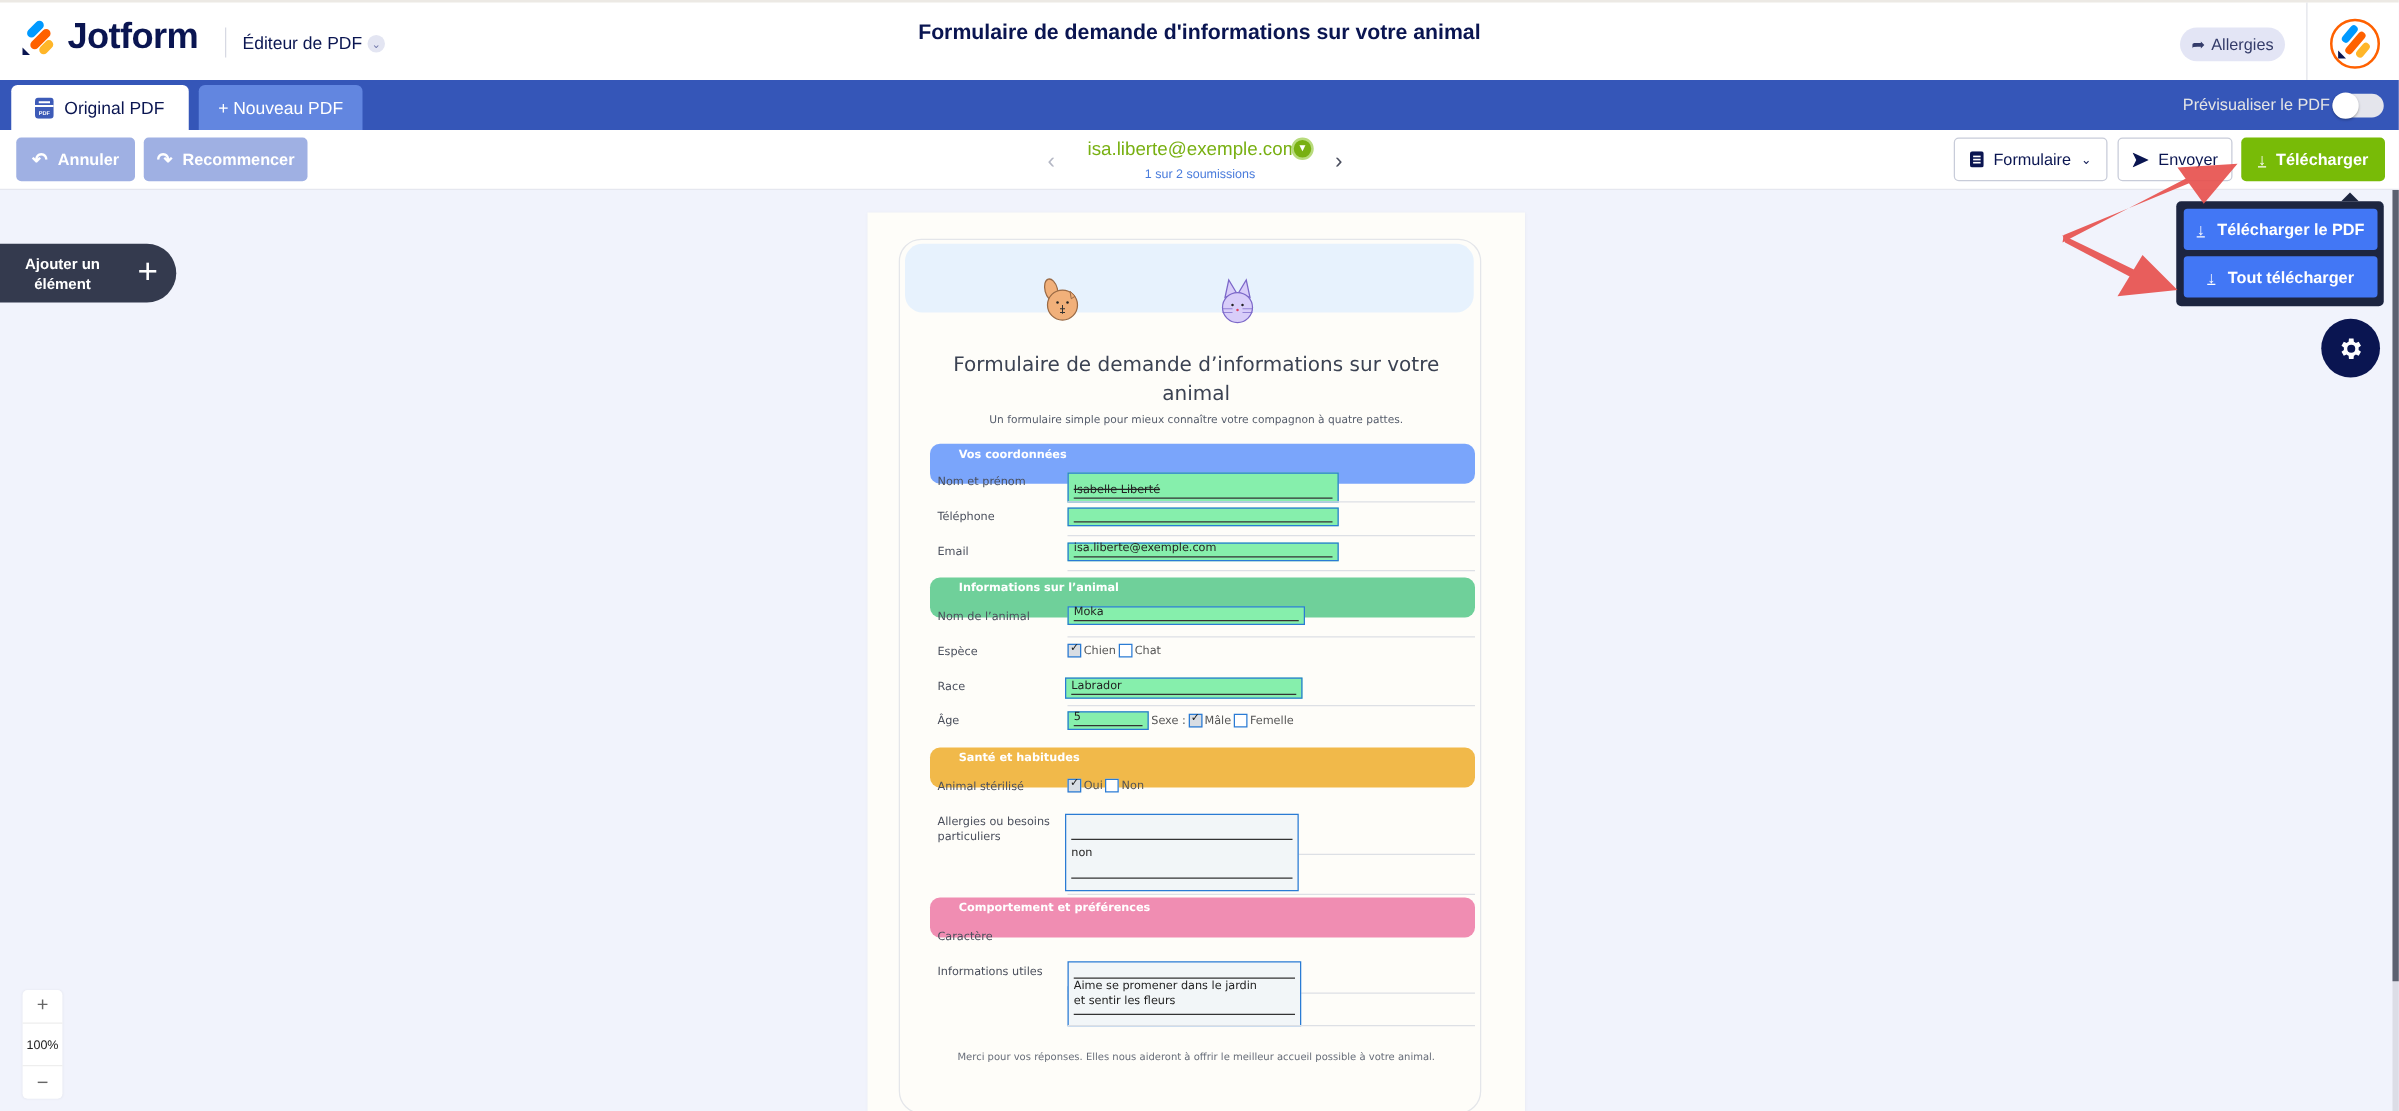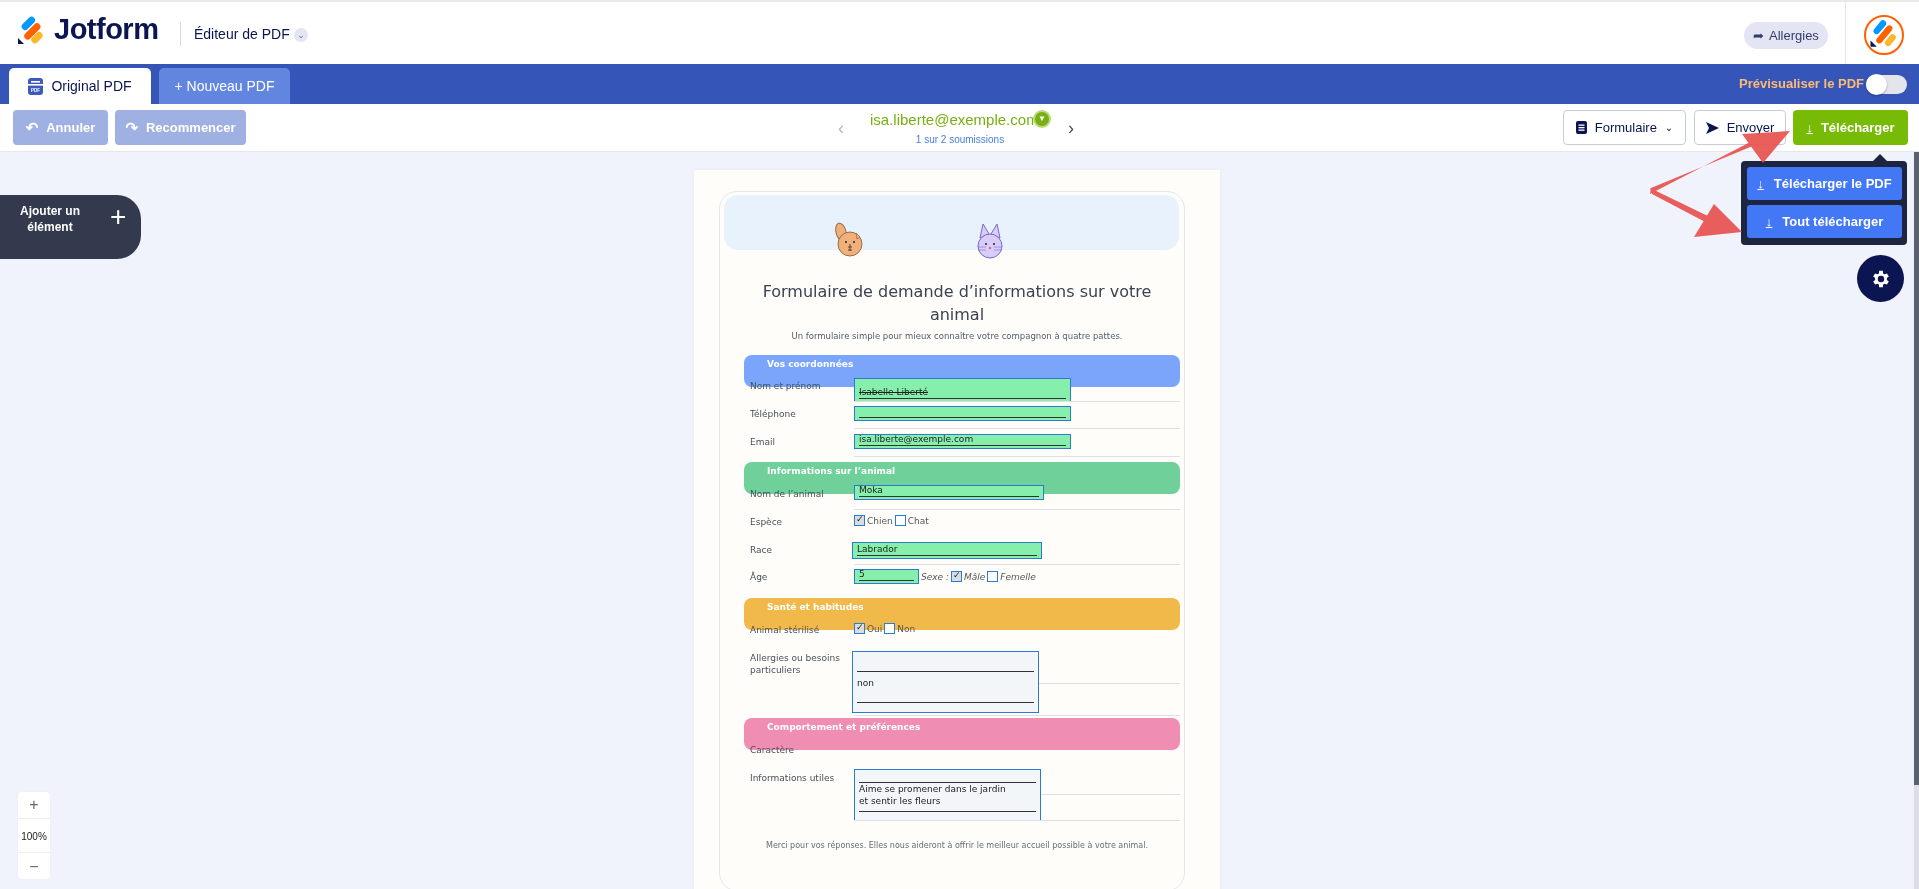--- a/index.html
+++ b/index.html
@@ -15,21 +15,21 @@
   #doc-title { position: absolute; left: 0; width: 1919px; top: 14px; text-align: center; font-size: 17px; font-weight: bold; color: #0a1551; }
   #share-btn { position: absolute; left: 1744px; top: 20px; width: 84px; height: 27px; border-radius: 14px; background: #e3e5f5; color: #343c6a; font-size: 13px; display: flex; align-items: center; justify-content: center; gap: 5px; }
   #hdr-divider2 { position: absolute; left: 1845px; top: 0; width: 1px; height: 62px; background: #e2e3ea; }
   #avatar { position: absolute; left: 1864px; top: 13px; width: 40px; height: 40px; border-radius: 50%; border: 2px solid #ff6100; background: #fff; overflow: hidden; }
 
   
   #tabbar { position: absolute; left: 0; top: 64px; width: 1919px; height: 40px; background: #3556b8; }
   .tab { position: absolute; top: 4px; height: 36px; border-radius: 5px 5px 0 0; font-size: 14px; display: flex; align-items: center; justify-content: center; gap: 8px; }
   #tab-original { left: 9px; width: 142px; background: #fff; color: #0a1551; }
   #tab-new { left: 159px; width: 131px; background: #6286e0; color: #fff; }
-  #preview-label { position: absolute; right: 55px; top: 12px; color: #fdba74; font-size: 13px; font-weight: bold; padding-left: 44px; }
+  #preview-label { position: absolute; right: 55px; top: 12px; color: #e5e5e5; font-size: 13px; font-weight: normal; padding-left: 44px; }
   #preview-toggle { position: absolute; left: 1866px; top: 11px; width: 41px; height: 19px; border-radius: 10px; background: #e4e5ec; }
   #preview-toggle .knob { position: absolute; left: 0; top: -1px; width: 21px; height: 21px; border-radius: 50%; background: #fff; box-shadow: 0 1px 2px rgba(0,0,0,.3); }
 
   
   #toolbar { position: absolute; left: 0; top: 104px; width: 1919px; height: 48px; background: #fff; border-bottom: 1px solid #e5e7ef; }
   .tb-btn { position: absolute; top: 6px; height: 35px; border-radius: 4px; font-size: 13px; font-weight: bold; display: flex; align-items: center; justify-content: center; gap: 8px; }
   #undo-btn { left: 13px; width: 95px; background: #9fb0e3; color: #fff; }
   #redo-btn { left: 115px; width: 131px; background: #9fb0e3; color: #fff; }
   #sub-nav { position: absolute; left: 830px; top: 0; width: 260px; height: 48px; }
   #prev-arrow { position: absolute; left: 8px; top: 14px; color: #b4b7c4; font-size: 18px; }
@@ -49,21 +49,21 @@
   #dl-all { top: 44px; }
 
   
   #settings-btn { position: absolute; left: 1857px; top: 255px; width: 47px; height: 47px; border-radius: 50%; background: #0a1551; display: flex; align-items: center; justify-content: center; }
 
   
   #scrollbar { position: absolute; left: 1914px; top: 152px; width: 5px; height: 737px; background: #dcdde6; }
   #scroll-thumb { position: absolute; left: 0; top: 0; width: 5px; height: 633px; background: #5c6170; }
 
   
-  #add-element { position: absolute; left: 0; top: 195px; width: 141px; height: 64px; background: #343a4e; border-radius: 0 24px 24px 0; color: #fff; }
+  #add-element { position: absolute; left: 0; top: 195px; width: 141px; height: 47px; background: #343a4e; border-radius: 0 24px 24px 0; color: #fff; }
   #add-element .lbl { position: absolute; left: 10px; top: 8px; width: 80px; text-align: center; font-size: 12px; font-weight: bold; line-height: 16px; }
   #add-element .plus { position: absolute; left: 110px; top: 7px; font-size: 28px; line-height: 30px; font-weight: 300; }
 
   
   #zoom-ctrl { position: absolute; left: 18px; top: 792px; width: 32px; height: 87px; background: #fff; border-radius: 4px; box-shadow: 0 0 2px rgba(0,0,0,.06); }
   #zoom-in { position: absolute; left: 0; top: 0; width: 32px; height: 25px; text-align: center; font-size: 16px; color: #666; line-height: 25px; }
   #zoom-level { position: absolute; left: 0; top: 26px; width: 32px; height: 35px; text-align: center; font-size: 10px; color: #222; line-height: 35px; border-top: 1px solid #eee; border-bottom: 1px solid #eee; }
   #zoom-out { position: absolute; left: 0; top: 62px; width: 32px; height: 25px; text-align: center; font-size: 16px; color: #666; line-height: 25px; }
 
   
@@ -99,20 +99,21 @@
   <svg id="logo" viewBox="0 0 28 30">
     <rect x="9" y="-1" width="7" height="16" rx="3.5" transform="rotate(45 12 7)" fill="#0099ff"></rect>
     <rect x="13" y="5" width="7" height="20" rx="3.5" transform="rotate(45 16 15)" fill="#ff6100"></rect>
     <rect x="18" y="15" width="7" height="13" rx="3.5" transform="rotate(45 21 21)" fill="#ffb629"></rect>
     <path d="M2 22 L8 28 L2 28 Z" fill="#0a1551"></path>
   </svg>
   <div id="brand">Jotform</div>
   <div id="hdr-divider"></div>
   <div id="editor-label">Éditeur de PDF</div>
   <div id="editor-chevron">⌄</div>
+  <div id="doc-title">Formulaire de demande d'informations sur votre animal</div>
   <div id="share-btn">
     <span>➦</span>
     <span>Allergies</span>
   </div>
   <div id="hdr-divider2"></div>
   <div id="avatar">
     <svg viewBox="0 0 40 40" width="36" height="36">
       <rect x="12" y="2" width="7" height="18" rx="3.5" transform="rotate(40 15 11)" fill="#0099ff"></rect>
       <rect x="17" y="7" width="7" height="24" rx="3.5" transform="rotate(40 20 19)" fill="#ff6100"></rect>
       <rect x="24" y="18" width="7" height="15" rx="3.5" transform="rotate(40 27 25)" fill="#ffb629"></rect>
@@ -265,21 +266,21 @@
   </div>
   <div class="f-label" style="top:374px;">Race</div>
   <div class="f-input" style="left:158px;top:372px;width:190px;height:17px;">
       <span class="v">Labrador</span>
     </div>
   <div class="f-line" style="top:394px;"></div>
   <div class="f-label" style="top:401px;">Âge</div>
   <div class="f-input" style="left:160px;top:399px;width:65px;height:15px;">
       <span class="v">5</span>
     </div>
-  <div class="cb-row" style="left:227px;top:401px;font-style:italic;">
+  <div class="cb-row" style="left:227px;top:401px;">
     <span style="margin-right:2px;">Sexe :</span>
     <span class="cb on"></span>
       <span>Mâle</span>
     <span class="cb" style="margin-left:2px;"></span>
       <span>Femelle</span>
   </div>
 
   <div class="sec-head" style="top:428px;background:#f1b94a;">Santé et habitudes</div>
   <div class="f-label" style="top:454px;">Animal stérilisé</div>
   <div class="cb-row" style="top:453px;">

